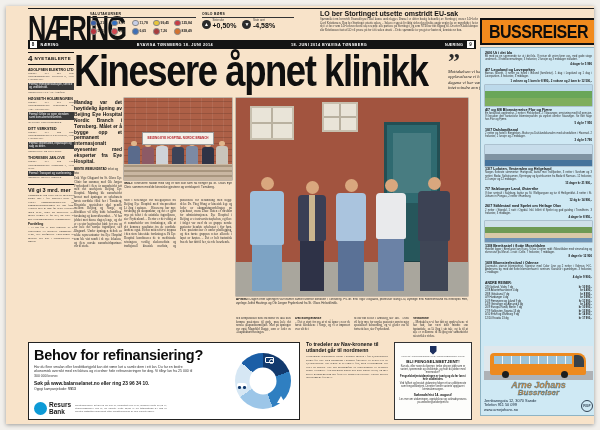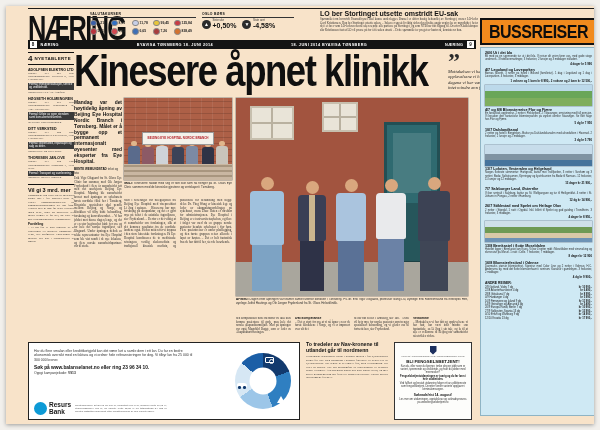--- a/index.html
+++ b/index.html
@@ -358,20 +358,21 @@
   <div class="abs caption cap-big"><b>ÅPNING:</b> <span>Dagen etter åpningen var teamet samlet utenfor klinikken i Tønsberg. F.v. dr. Erik Vigo Olsgaard, professor Gang Liu, øyelege Erik Rothelmsland fra Interoptik Hett, øyelege Jofrid Hastings og Ole Jørgen Frydenlund fra St. Olavs Helseklinikk.</span></div>
 
   <div class="abs strip">
     <div class="col"><span>den kompetansen dette medfører vil ikke bare komme pasientene til gode, men hele det norske akupunkturmiljøet. Med på åpningen var også Magnhild Bugge, som er leder av Akupunkturforeningen.</span></div>
     <div class="col"><b>Økt kompetanse</b><span>– Det er stort for oss at vi nå åpner en av de første klinikkene i Norge, og vi er imponert over alt det</span></div>
     <div class="col"><span>de har fått til her i Tønsberg, sier Tan. – Dette vil bety mye for norske pasienter som trenger spesialisert behandling, og vi gleder oss til fortsettelsen, sier Frydenlund.</span></div>
     <div class="col"><b>Velkomne</b><span>– Mottakelsen vi har fått og opplevelsene vi har hatt, har vært intet mindre enn fantastiske, sa Li Jing i sin tale, og la til at alle er velkomne til Beijing når samarbeidet nå utvikles videre.</span></div>
   </div>
 
   <div class="abs ad-refi">
+    <h1>Behov for refinansiering?</h1>
     <div class="bd">Har du flere smålån eller kredittkortgjeld kan det være lurt å samle dem i ett lån. Du får en bedre økonomisk oversikt med en faktura og vi ordner hele refinansieringen for deg. Vi tilbyr lån fra 25 000 til 300 000 kroner.</div>
     <div class="cta">Søk på www.balanselanet.no eller ring 23 96 34 10.</div>
     <div class="camp"><span>Oppgi kampanjekode:</span> <b>V913</b></div>
     <div class="refi-bottom">
       <div class="resurs">
         <span class="dot"></span>
         <span class="tx">
             <div>Resurs</div>
             <div>Bank</div>
           </span>
@@ -493,15 +494,33 @@
             <div class="arow">
               <span>4/10 Erfurt og Wartburg 9 dg</span>
               <b>kr 14 900,-</b>
             </div>
             <div class="arow">
               <span>12/10 Kroatia 13 dg</span>
               <b>kr 17 900,-</b>
             </div>
           </div>
       </div>
+      <div class="bus-bottom">
+        <div class="busimg">
+          <div class="busbody">
+              <span class="wheel" style="left:12px"></span>
+              <span class="wheel" style="right:18px"></span>
+            </div>
+        </div>
+        <div class="brand">
+            <div class="b1">Arne Johans</div>
+            <div class="b2">Bussreiser</div>
+          </div>
+        <div class="contact">
+          <div>Jernbanegata 12, 3070 Sande</div>
+          <div>Telefon 911 50 099</div>
+          <div>www.arnejohans.no</div>
+          <div class="stamp">RGF</div>
+        </div>
+      </div>
     </div>
   </div>
 </div>
 
 </body></html>

